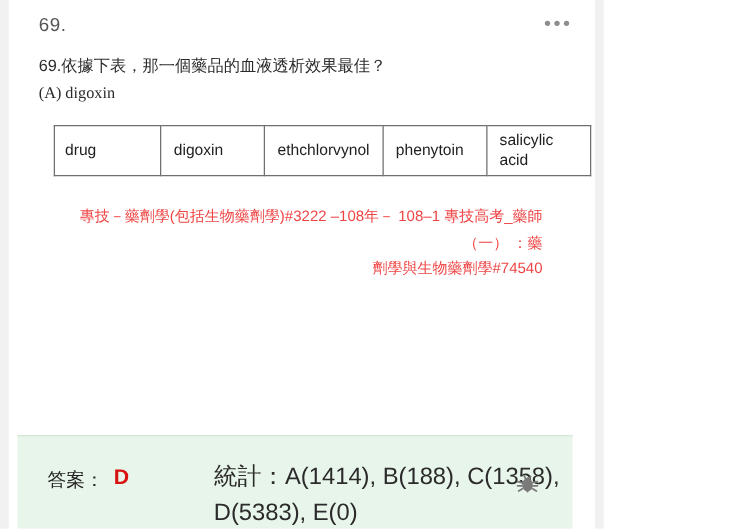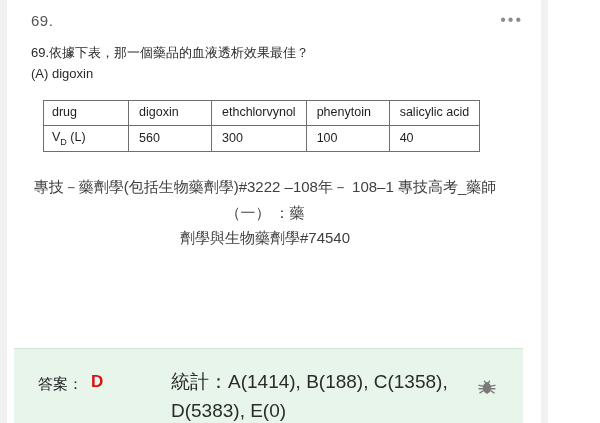--- a/index.html
+++ b/index.html
@@ -9,21 +9,21 @@
   body {
     width: 600px;
     height: 423px;
     background: #ffffff;
     font-family: "Liberation Sans", sans-serif;
     color: #222222;
     overflow: hidden;
   }
   .page {
     position: relative;
-    width: 548px;
+    width: 483px;
     height: 423px;
     background: #ffffff;
     box-sizing: border-box;
   }
   .side-rail {
     position: absolute;
     top: 0;
     bottom: 0;
     width: 7px;
     background: #f1f1f1;
@@ -68,20 +68,21 @@
     font-size: 13px;
     color: #2b2b2b;
     margin: 6px 0 4px 0;
     line-height: 1.4;
   }
   .choice {
     font-size: 13px;
     color: #2b2b2b;
     margin: 0 0 17px 0;
     line-height: 1.3;
+    font-family: Liberation Serif, serif;
   }
 
   table.datatable {
     border-collapse: collapse;
     margin: 10px 0 0 12px;
     background: #ffffff;
     border-radius: 28px;
   }
   table.datatable th,
   table.datatable td {
@@ -102,23 +103,23 @@
   table.datatable th.colhead {
     min-width: 62px;
   }
   .sub {
     font-size: 9px;
     vertical-align: sub;
   }
 
   .source {
     margin: 22px 18px 0 0;
-    text-align: center;
-    font-size: 15px;
-    color: #404040;
+    text-align: right;
+    font-size: 12px;
+    color: #ef4444;
     line-height: 1.7;
   }
   .source .line1 {
     display: block;
   }
   .source .line2 {
     display: block;
   }
 
   .answerbar {
@@ -185,27 +186,20 @@
         <thead>
           <tr>
             <th class="rowhead">drug</th>
             <th class="colhead">digoxin</th>
             <th class="colhead">ethchlorvynol</th>
             <th class="colhead">phenytoin</th>
             <th class="colhead">salicylic acid</th>
           </tr>
         </thead>
         <tbody>
-          <tr>
-            <td class="rowhead"><span>V</span><span class="sub">D</span><span> (L)</span></td>
-            <td>560</td>
-            <td>300</td>
-            <td>100</td>
-            <td>40</td>
-          </tr>
         </tbody>
       </table>
 
       <div class="source">
         <span class="line1">專技－藥劑學(包括生物藥劑學)#3222 –108年－ 108–1 專技高考_藥師 （一） ：藥</span>
         <span class="line2">劑學與生物藥劑學#74540</span>
       </div>
     </div>
 
     <div class="answerbar">

